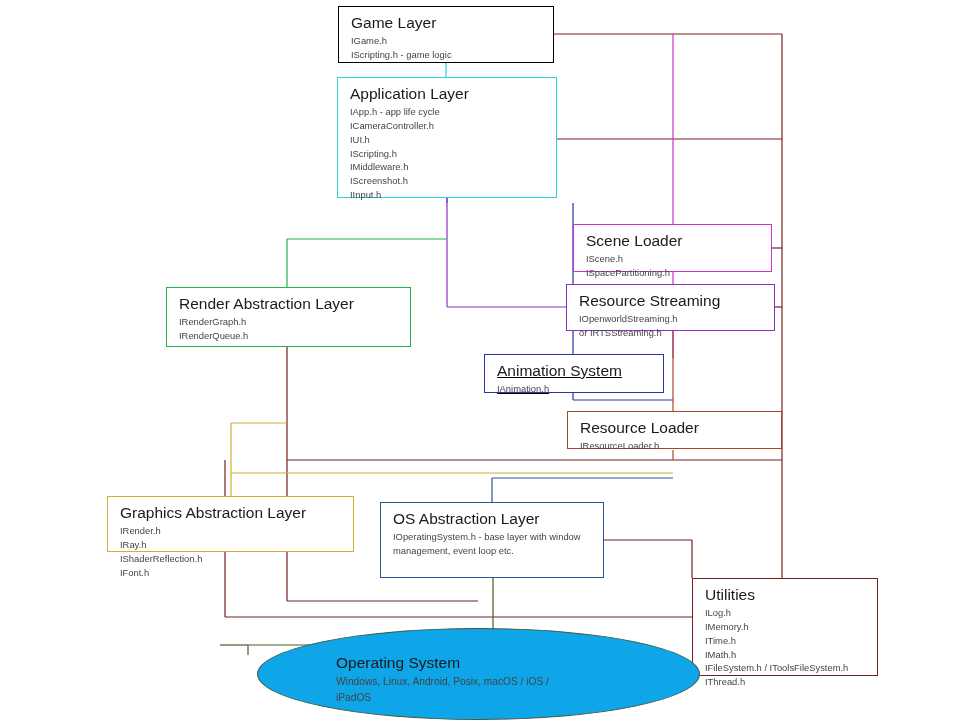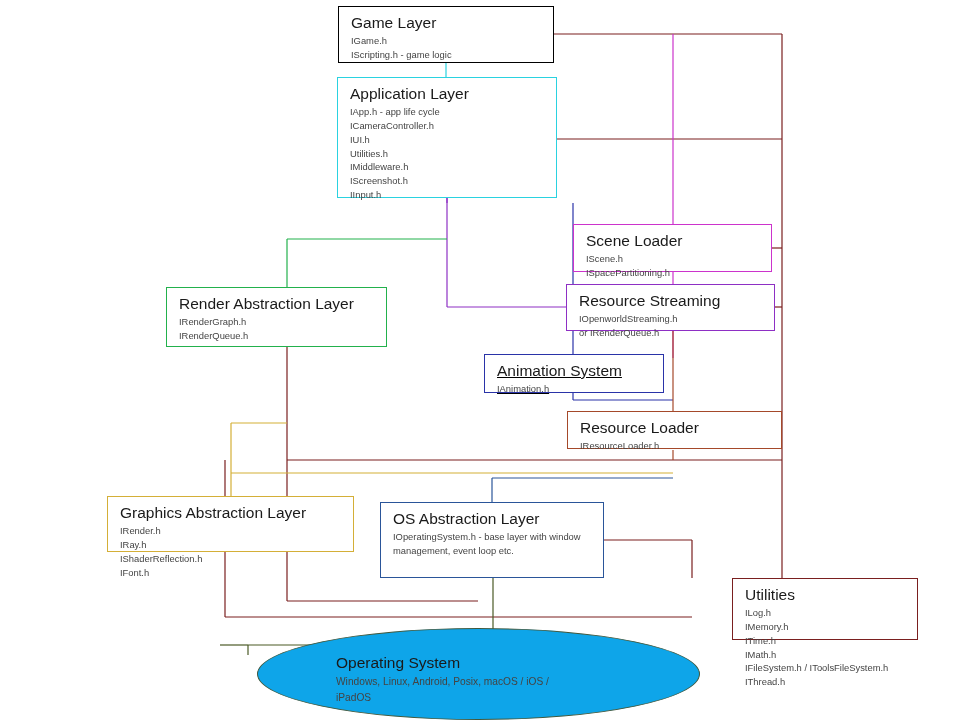--- a/index.html
+++ b/index.html
@@ -160,41 +160,41 @@
           <div>IGame.h</div>
           <div>IScripting.h - game logic</div>
         </div>
       </div>
       <div class="node" style="left: 337px; top: 77px; width: 220px; height: 121px; border-color: rgb(42, 210, 224);">
         <div class="title">Application Layer</div>
         <div class="lines">
           <div>IApp.h - app life cycle</div>
           <div>ICameraController.h</div>
           <div>IUI.h</div>
-          <div>Utilities.h</div>
+          <div>IScripting.h</div>
           <div>IMiddleware.h</div>
           <div>IScreenshot.h</div>
           <div>IInput.h</div>
         </div>
       </div>
       <div class="node" style="left: 573px; top: 224px; width: 199px; height: 48px; border-color: rgb(204, 51, 204);">
         <div class="title">Scene Loader</div>
         <div class="lines">
           <div>IScene.h</div>
           <div>ISpacePartitioning.h</div>
         </div>
       </div>
       <div class="node" style="left: 566px; top: 284px; width: 209px; height: 47px; border-color: rgb(142, 47, 196);">
         <div class="title">Resource Streaming</div>
         <div class="lines">
           <div>IOpenworldStreaming.h</div>
-          <div>or IRenderQueue.h</div>
-        </div>
-      </div>
-      <div class="node" style="left: 166px; top: 287px; width: 221px; height: 60px; border-color: rgb(34, 177, 76);">
+          <div>or IRTSStreaming.h</div>
+        </div>
+      </div>
+      <div class="node" style="left: 166px; top: 287px; width: 245px; height: 60px; border-color: rgb(34, 177, 76);">
         <div class="title">Render Abstraction Layer</div>
         <div class="lines">
           <div>IRenderGraph.h</div>
           <div>IRenderQueue.h</div>
         </div>
       </div>
       <div class="node" style="left: 484px; top: 354px; width: 180px; height: 39px; border-color: rgb(42, 51, 168); text-decoration: underline;">
         <div class="title">Animation System</div>
         <div class="lines">
           <div>IAnimation.h</div>
@@ -215,21 +215,21 @@
           <div>IFont.h</div>
         </div>
       </div>
       <div class="node" style="left: 380px; top: 502px; width: 224px; height: 76px; border-color: rgb(42, 85, 153);">
         <div class="title">OS Abstraction Layer</div>
         <div class="lines">
           <div>IOperatingSystem.h - base layer with window</div>
           <div>management, event loop etc.</div>
         </div>
       </div>
-      <div class="node" style="left: 732px; top: 578px; width: 186px; height: 62px; border-color: rgb(122, 31, 31);">
+      <div class="node" style="left: 692px; top: 578px; width: 186px; height: 98px; border-color: rgb(122, 31, 31);">
         <div class="title">Utilities</div>
         <div class="lines">
           <div>ILog.h</div>
           <div>IMemory.h</div>
           <div>ITime.h</div>
           <div>IMath.h</div>
           <div>IFileSystem.h / IToolsFileSystem.h</div>
           <div>IThread.h</div>
         </div>
       </div>

